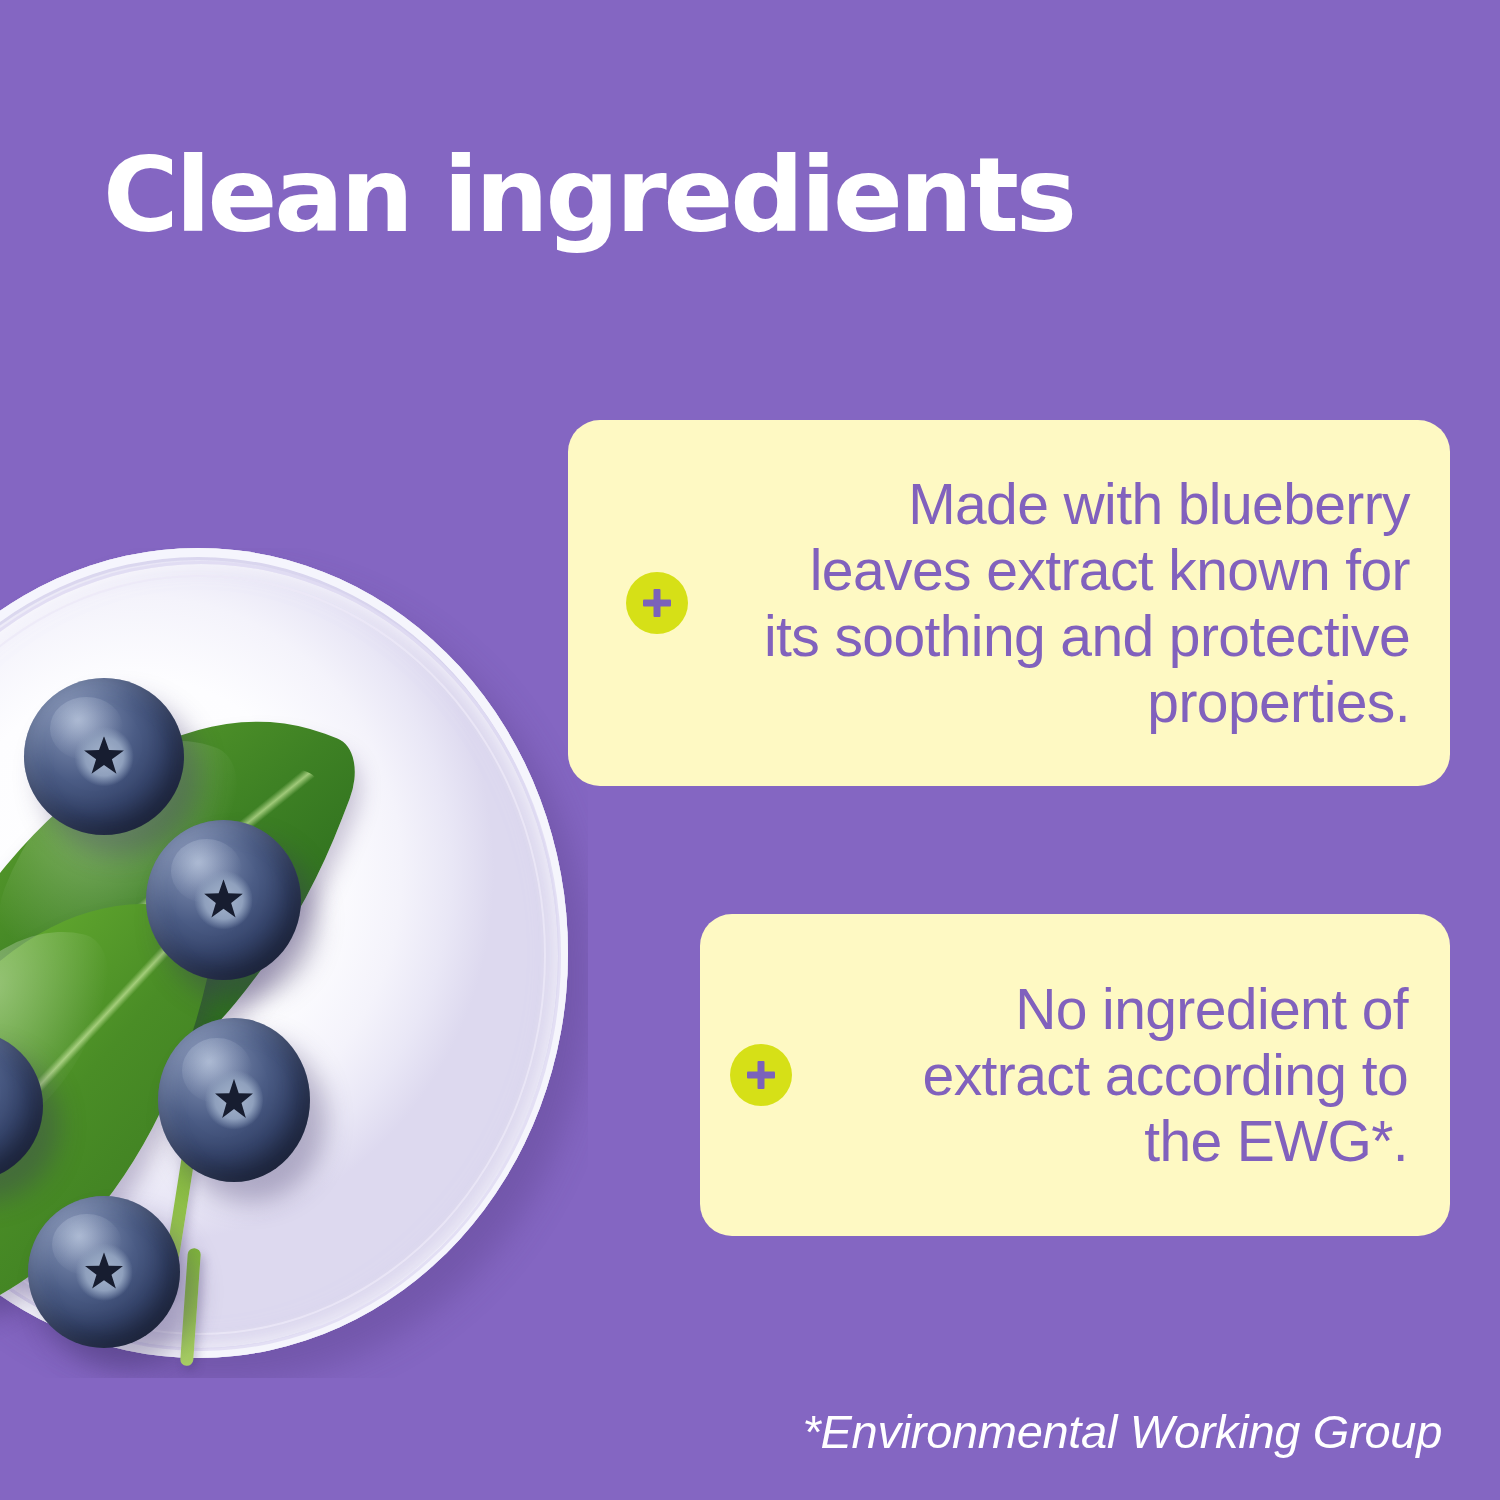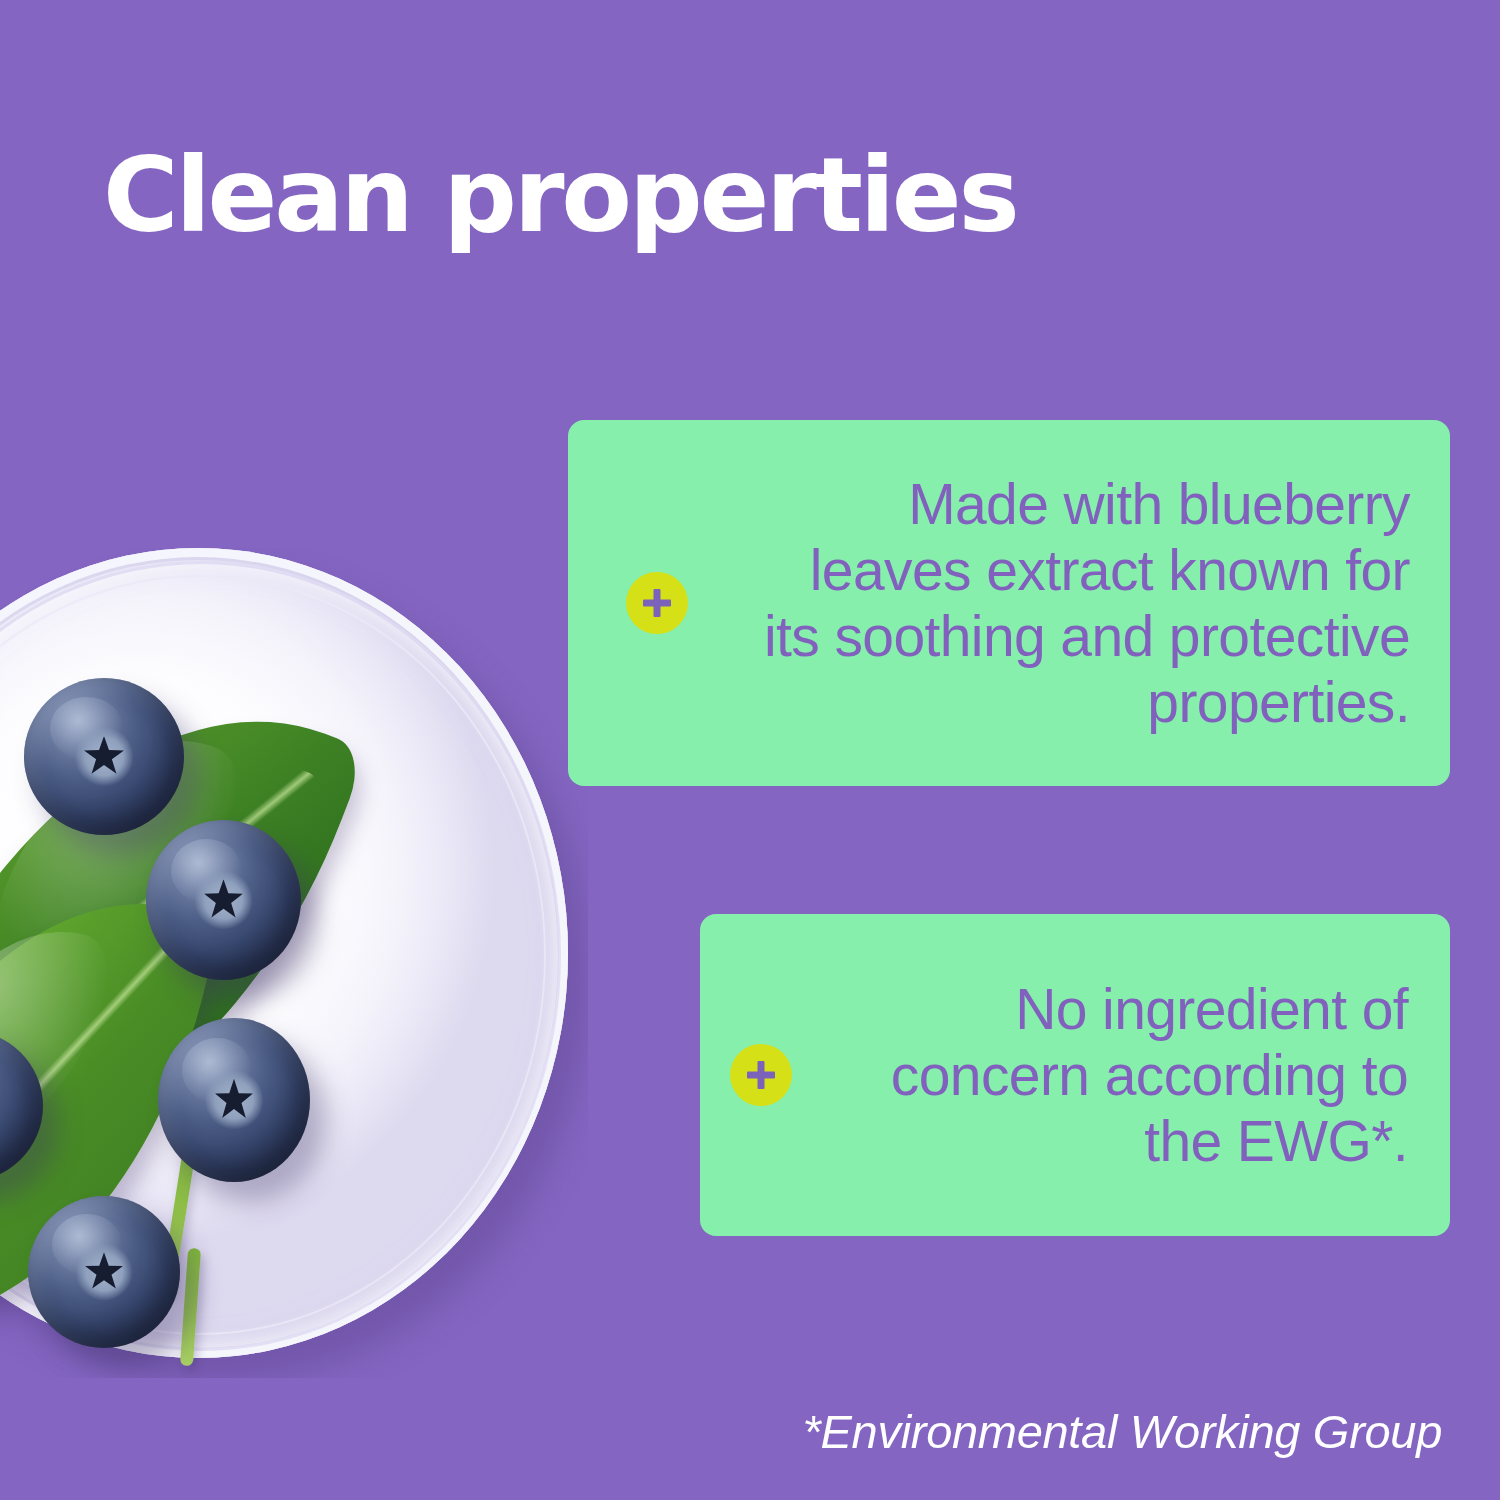--- a/index.html
+++ b/index.html
@@ -165,22 +165,22 @@
   }
   #berry-2 { left: 196px; top: 130px; width: 160px; height: 157px; }
   #berry-3 { left: 318px; top: 272px; width: 155px; height: 160px; }
   #berry-4 { left: 60px;  top: 482px; width: 155px; height: 152px; }
   #berry-5 { left: 330px; top: 470px; width: 152px; height: 164px; }
   #berry-6 { left: 200px; top: 648px; width: 152px; height: 152px; }
 
   
   .card {
     position: absolute;
-    background: #86efac;
-    border-radius: 16px;
+    background: #fef9c3;
+    border-radius: 32px;
     display: flex;
     align-items: center;
     box-sizing: border-box;
   }
   #card-1 { left: 568px; top: 420px;  width: 882px; height: 366px; padding: 0 40px 0 58px; }
   #card-2 { left: 700px; top: 914px;  width: 750px; height: 322px; padding: 0 42px 0 30px; }
 
   .badge {
     flex: 0 0 auto;
     width: 62px;
@@ -231,21 +231,21 @@
     letter-spacing: -0.3px;
     white-space: nowrap;
     font-family: "Liberation Sans", sans-serif;
   }
 </style>
 </head>
 <body>
 
 <div id="stage">
 
-  <h1 id="page-title">Clean properties</h1>
+  <h1 id="page-title">Clean ingredients</h1>
 
   <div id="photo">
     <div class="dish"></div>
     <div class="dish-rim"></div>
     <div class="dish-rim2"></div>
 
     <div class="leaf" id="leaf-a">
       <div class="vein"></div>
       <div class="sheen"></div>
     </div>
@@ -289,18 +289,18 @@
       <span class="plus-v"></span>
     </div>
     <p class="card-text">Made with blueberry leaves extract known for its soothing and protective properties.</p>
   </div>
 
   <div class="card" id="card-2">
     <div class="badge">
       <span class="plus-h"></span>
       <span class="plus-v"></span>
     </div>
-    <p class="card-text">No ingredient of concern according to the EWG*.</p>
+    <p class="card-text">No ingredient of extract according to the EWG*.</p>
   </div>
 
   <div id="footnote">*Environmental Working Group</div>
 
 </div>
 
 </body></html>

